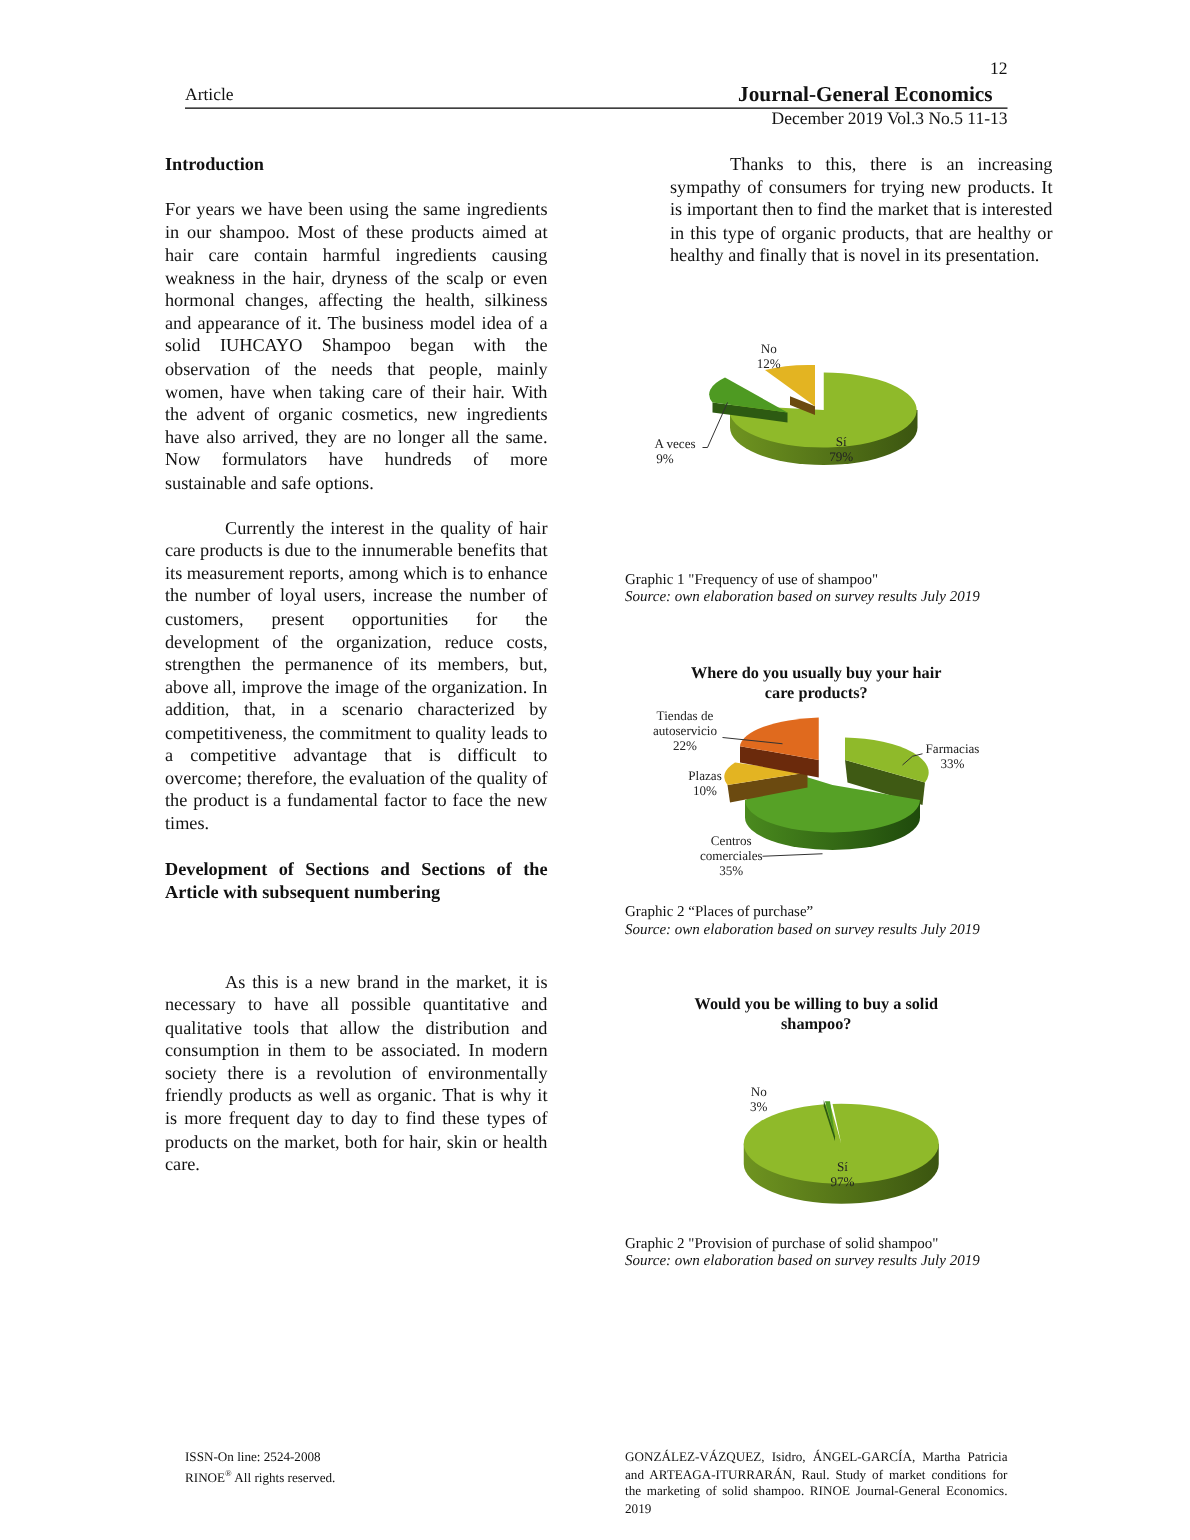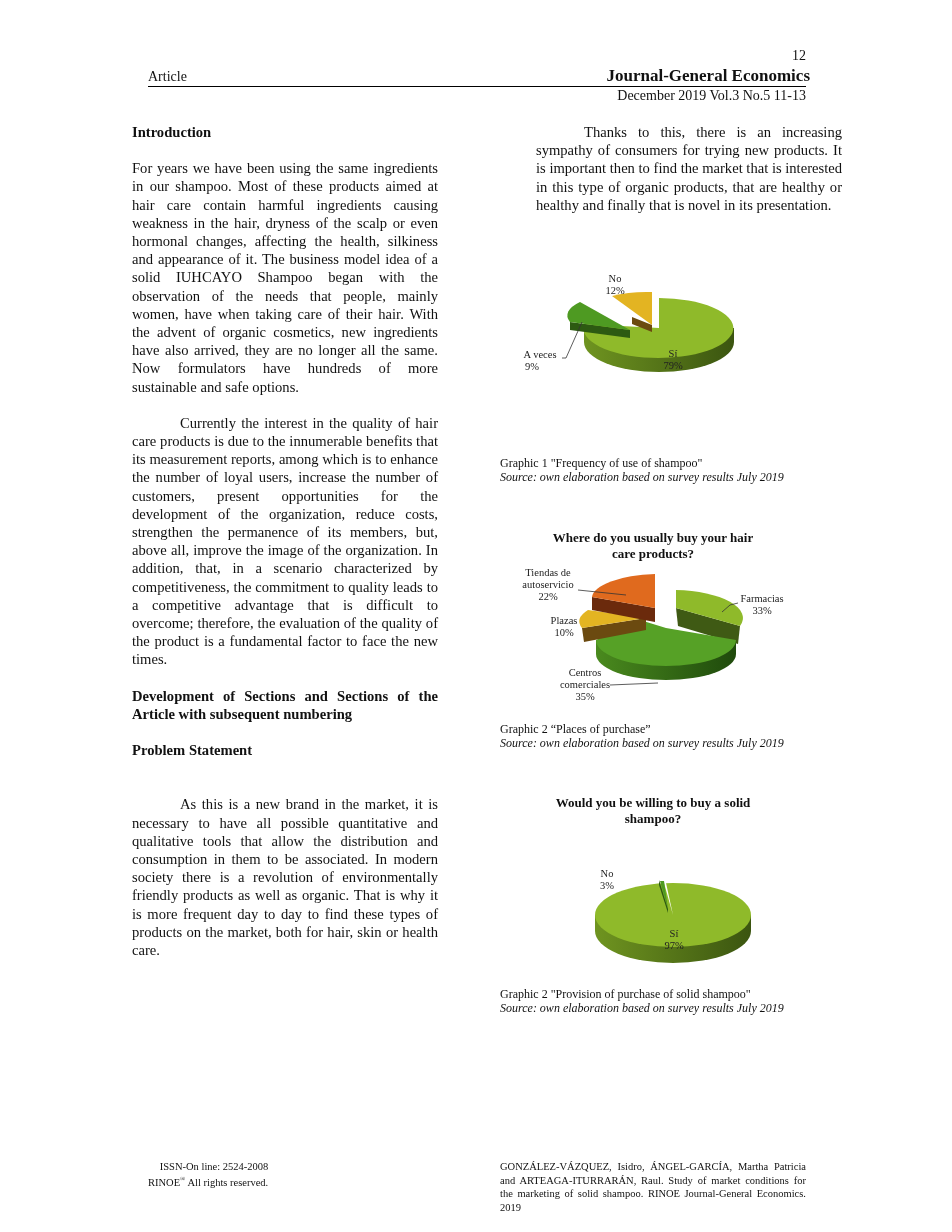--- a/index.html
+++ b/index.html
@@ -1,21 +1,21 @@
 <!DOCTYPE html>
 <html><head>
 <meta charset="utf-8">
 <style>
   html, body { margin: 0; padding: 0; background: #ffffff; }
   body { width: 952px; height: 1232px; position: relative; overflow: hidden;
          font-family: "Liberation Serif", "DejaVu Serif", serif; color: #111; }
-  .abs { position: absolute; text-align: right; }
+  .abs { position: absolute; }
   .pagenum { right: 146px; top: 48px; font-size: 14px; }
   .hdr-left { left: 148px; top: 69px; font-size: 14px; }
-  .hdr-right { right: 142px; top: 66px; font-size: 17px; font-weight: bold; }
+  .hdr-right { right: 158px; top: 66px; font-size: 17px; font-weight: bold; }
   .hdr-rule { left: 148px; top: 86px; width: 658px; height: 1px; background: #000; }
   .hdr-sub { right: 146px; top: 88px; font-size: 14px; }
 
   .col { position: absolute; width: 306px; font-size: 14.6px; line-height: 18.2px; }
   .col-left { left: 132px; top: 123px; }
   .col-right { left: 500px; top: 123px; margin-left: 36px; }
   .h { font-weight: bold; margin: 0; }
   p { margin: 0; text-align: justify; }
   .gap { height: 18px; }
   .indent { text-indent: 48px; }
@@ -42,21 +42,20 @@
 
 <div class="col col-left">
   <p class="h">Introduction</p>
   <div class="gap"></div>
   <p>For years we have been using the same ingredients in our shampoo. Most of these products aimed at hair care contain harmful ingredients causing weakness in the hair, dryness of the scalp or even hormonal changes, affecting the health, silkiness and appearance of it. The business model idea of a solid IUHCAYO Shampoo began with the observation of the needs that people, mainly women, have when taking care of their hair. With the advent of organic cosmetics, new ingredients have also arrived, they are no longer all the same. Now formulators have hundreds of more sustainable and safe options.</p>
   <div class="gap"></div>
   <p class="indent">Currently the interest in the quality of hair care products is due to the innumerable benefits that its measurement reports, among which is to enhance the number of loyal users, increase the number of customers, present opportunities for the development of the organization, reduce costs, strengthen the permanence of its members, but, above all, improve the image of the organization. In addition, that, in a scenario characterized by competitiveness, the commitment to quality leads to a competitive advantage that is difficult to overcome; therefore, the evaluation of the quality of the product is a fundamental factor to face the new times.</p>
   <div class="gap"></div>
   <p class="h" style="text-align:justify">Development of Sections and Sections of the Article with subsequent numbering</p>
   <div class="gap"></div>
-  <p class="h">Problem Statement</p>
   <div class="gap"></div>
   <div class="gap"></div>
   <p class="indent">As this is a new brand in the market, it is necessary to have all possible quantitative and qualitative tools that allow the distribution and consumption in them to be associated. In modern society there is a revolution of environmentally friendly products as well as organic. That is why it is more frequent day to day to find these types of products on the market, both for hair, skin or health care.</p>
 </div>
 
 <div class="col col-right">
   <p class="indent">Thanks to this, there is an increasing sympathy of consumers for trying new products. It is important then to find the market that is interested in this type of organic products, that are healthy or healthy and finally that is novel in its presentation.</p>
 </div>
 
 <div class="chart-block" style="top:262px;">

